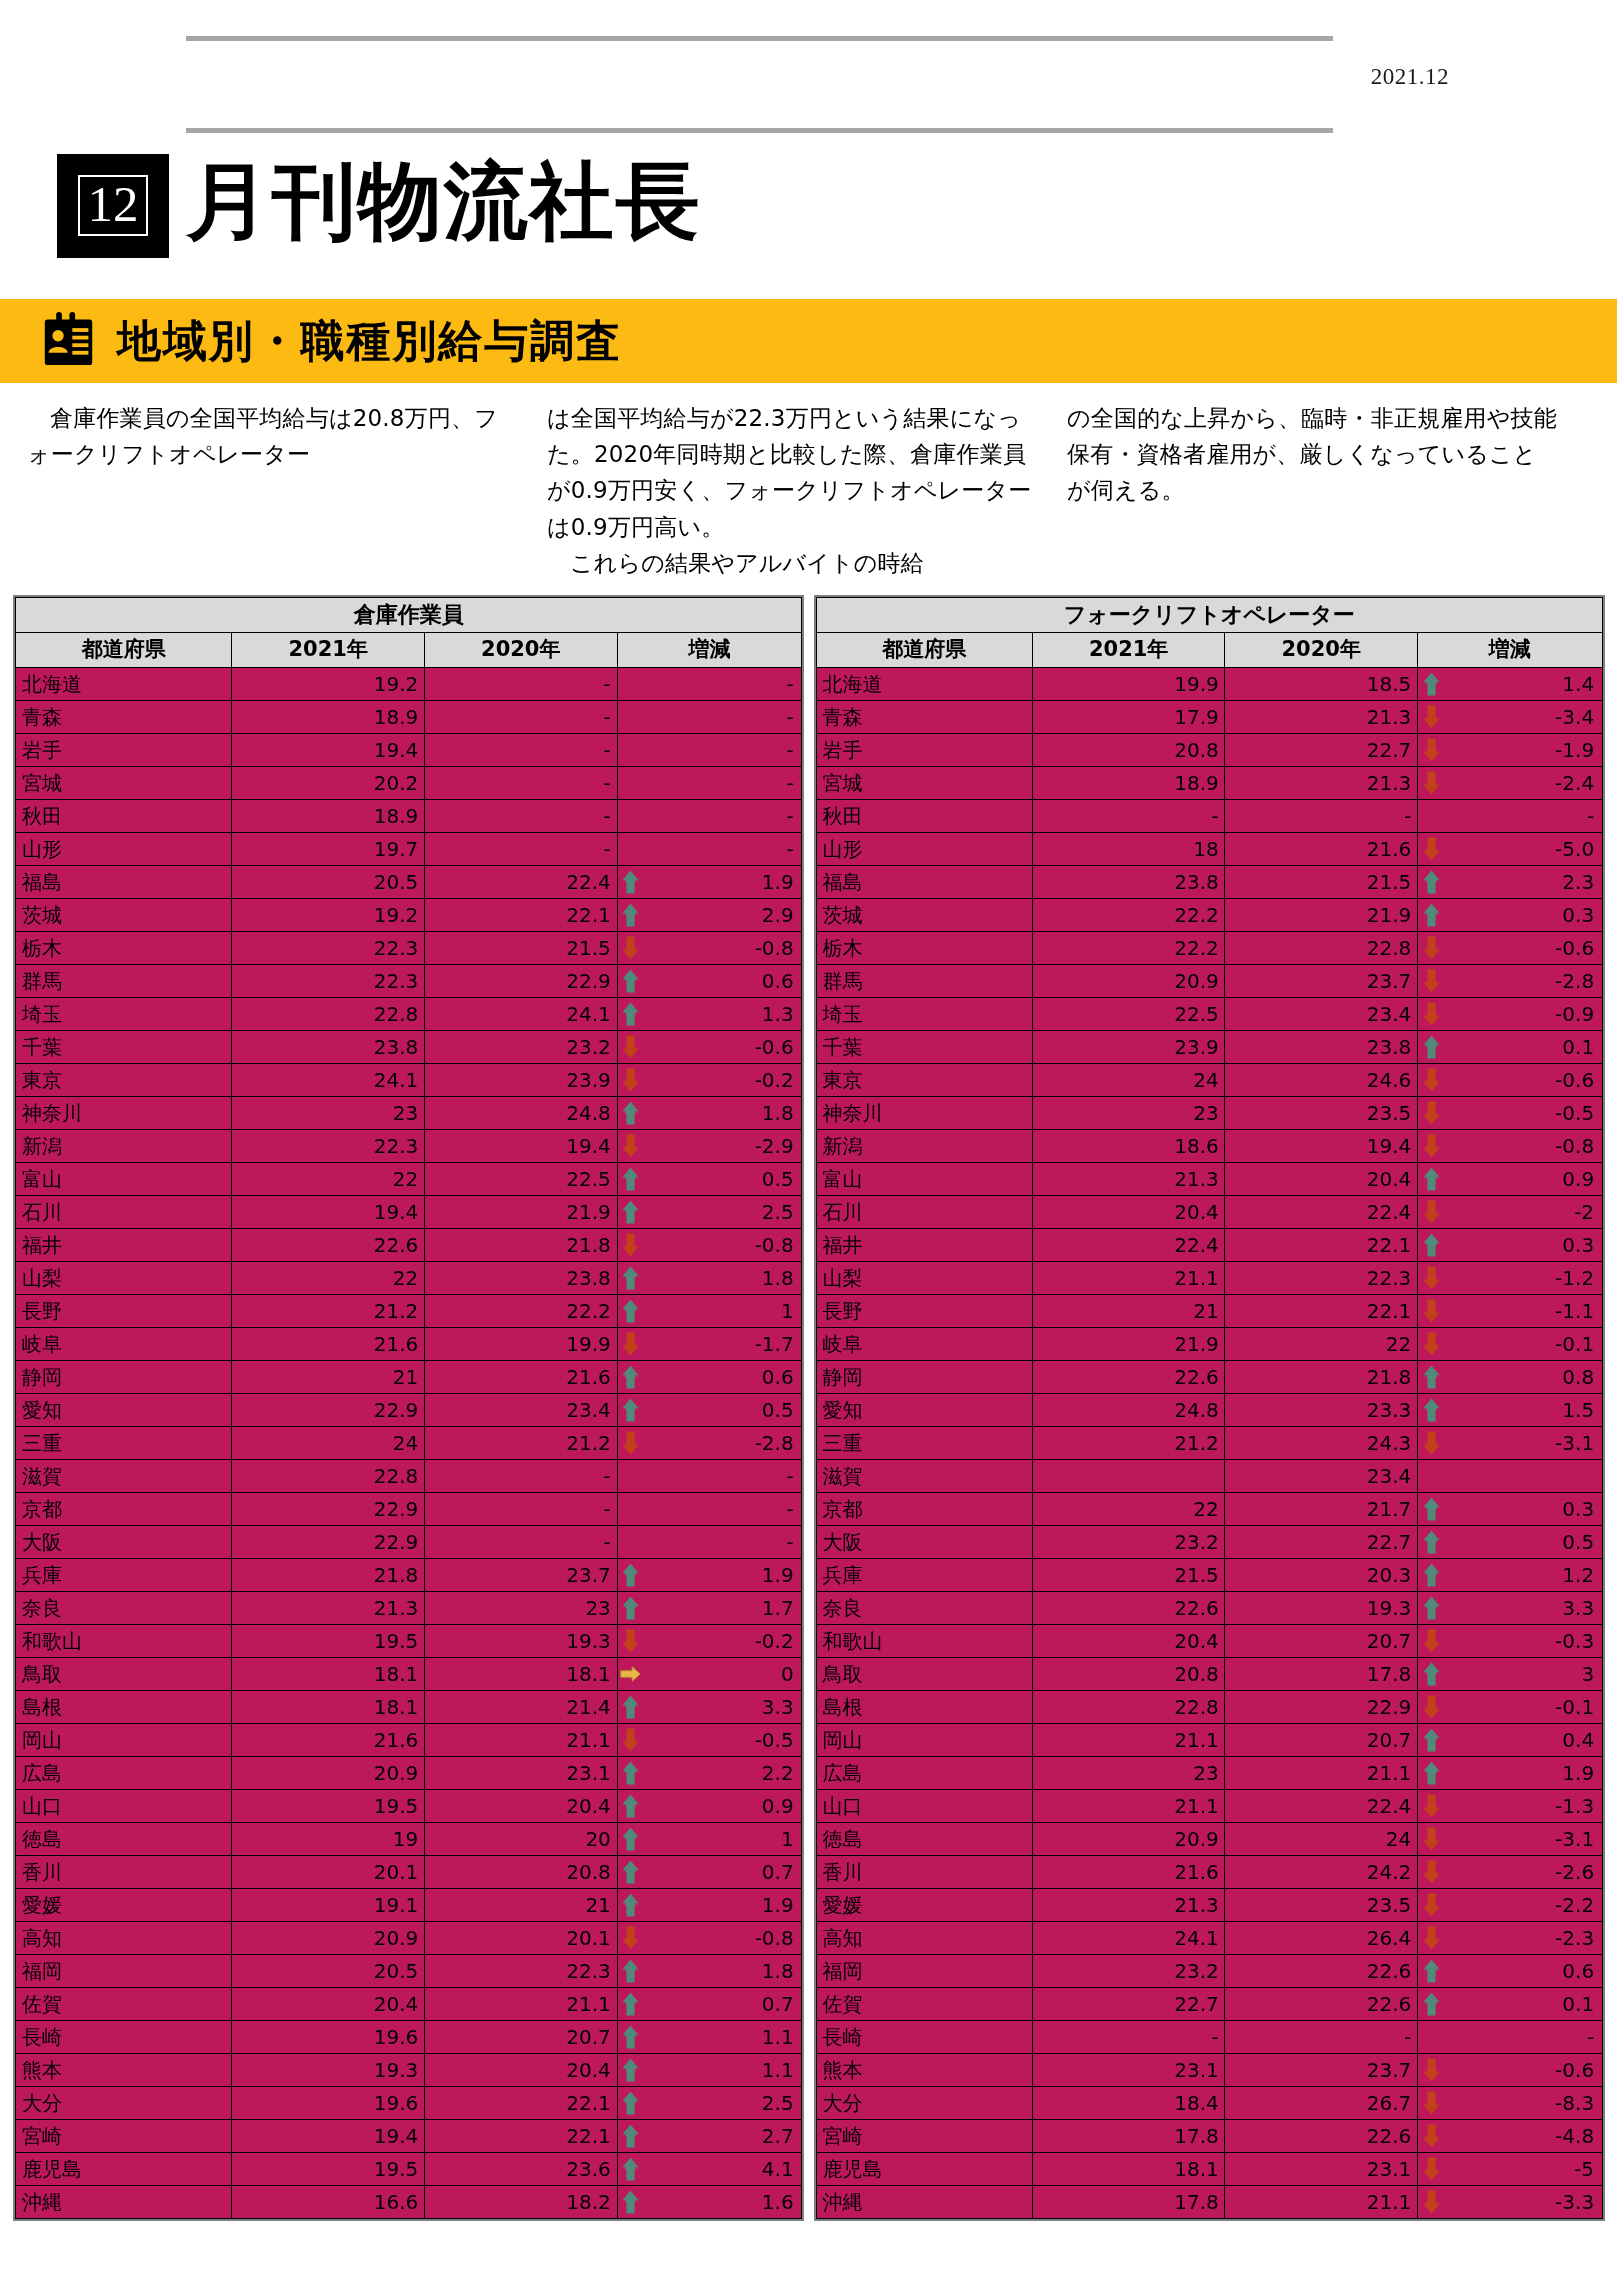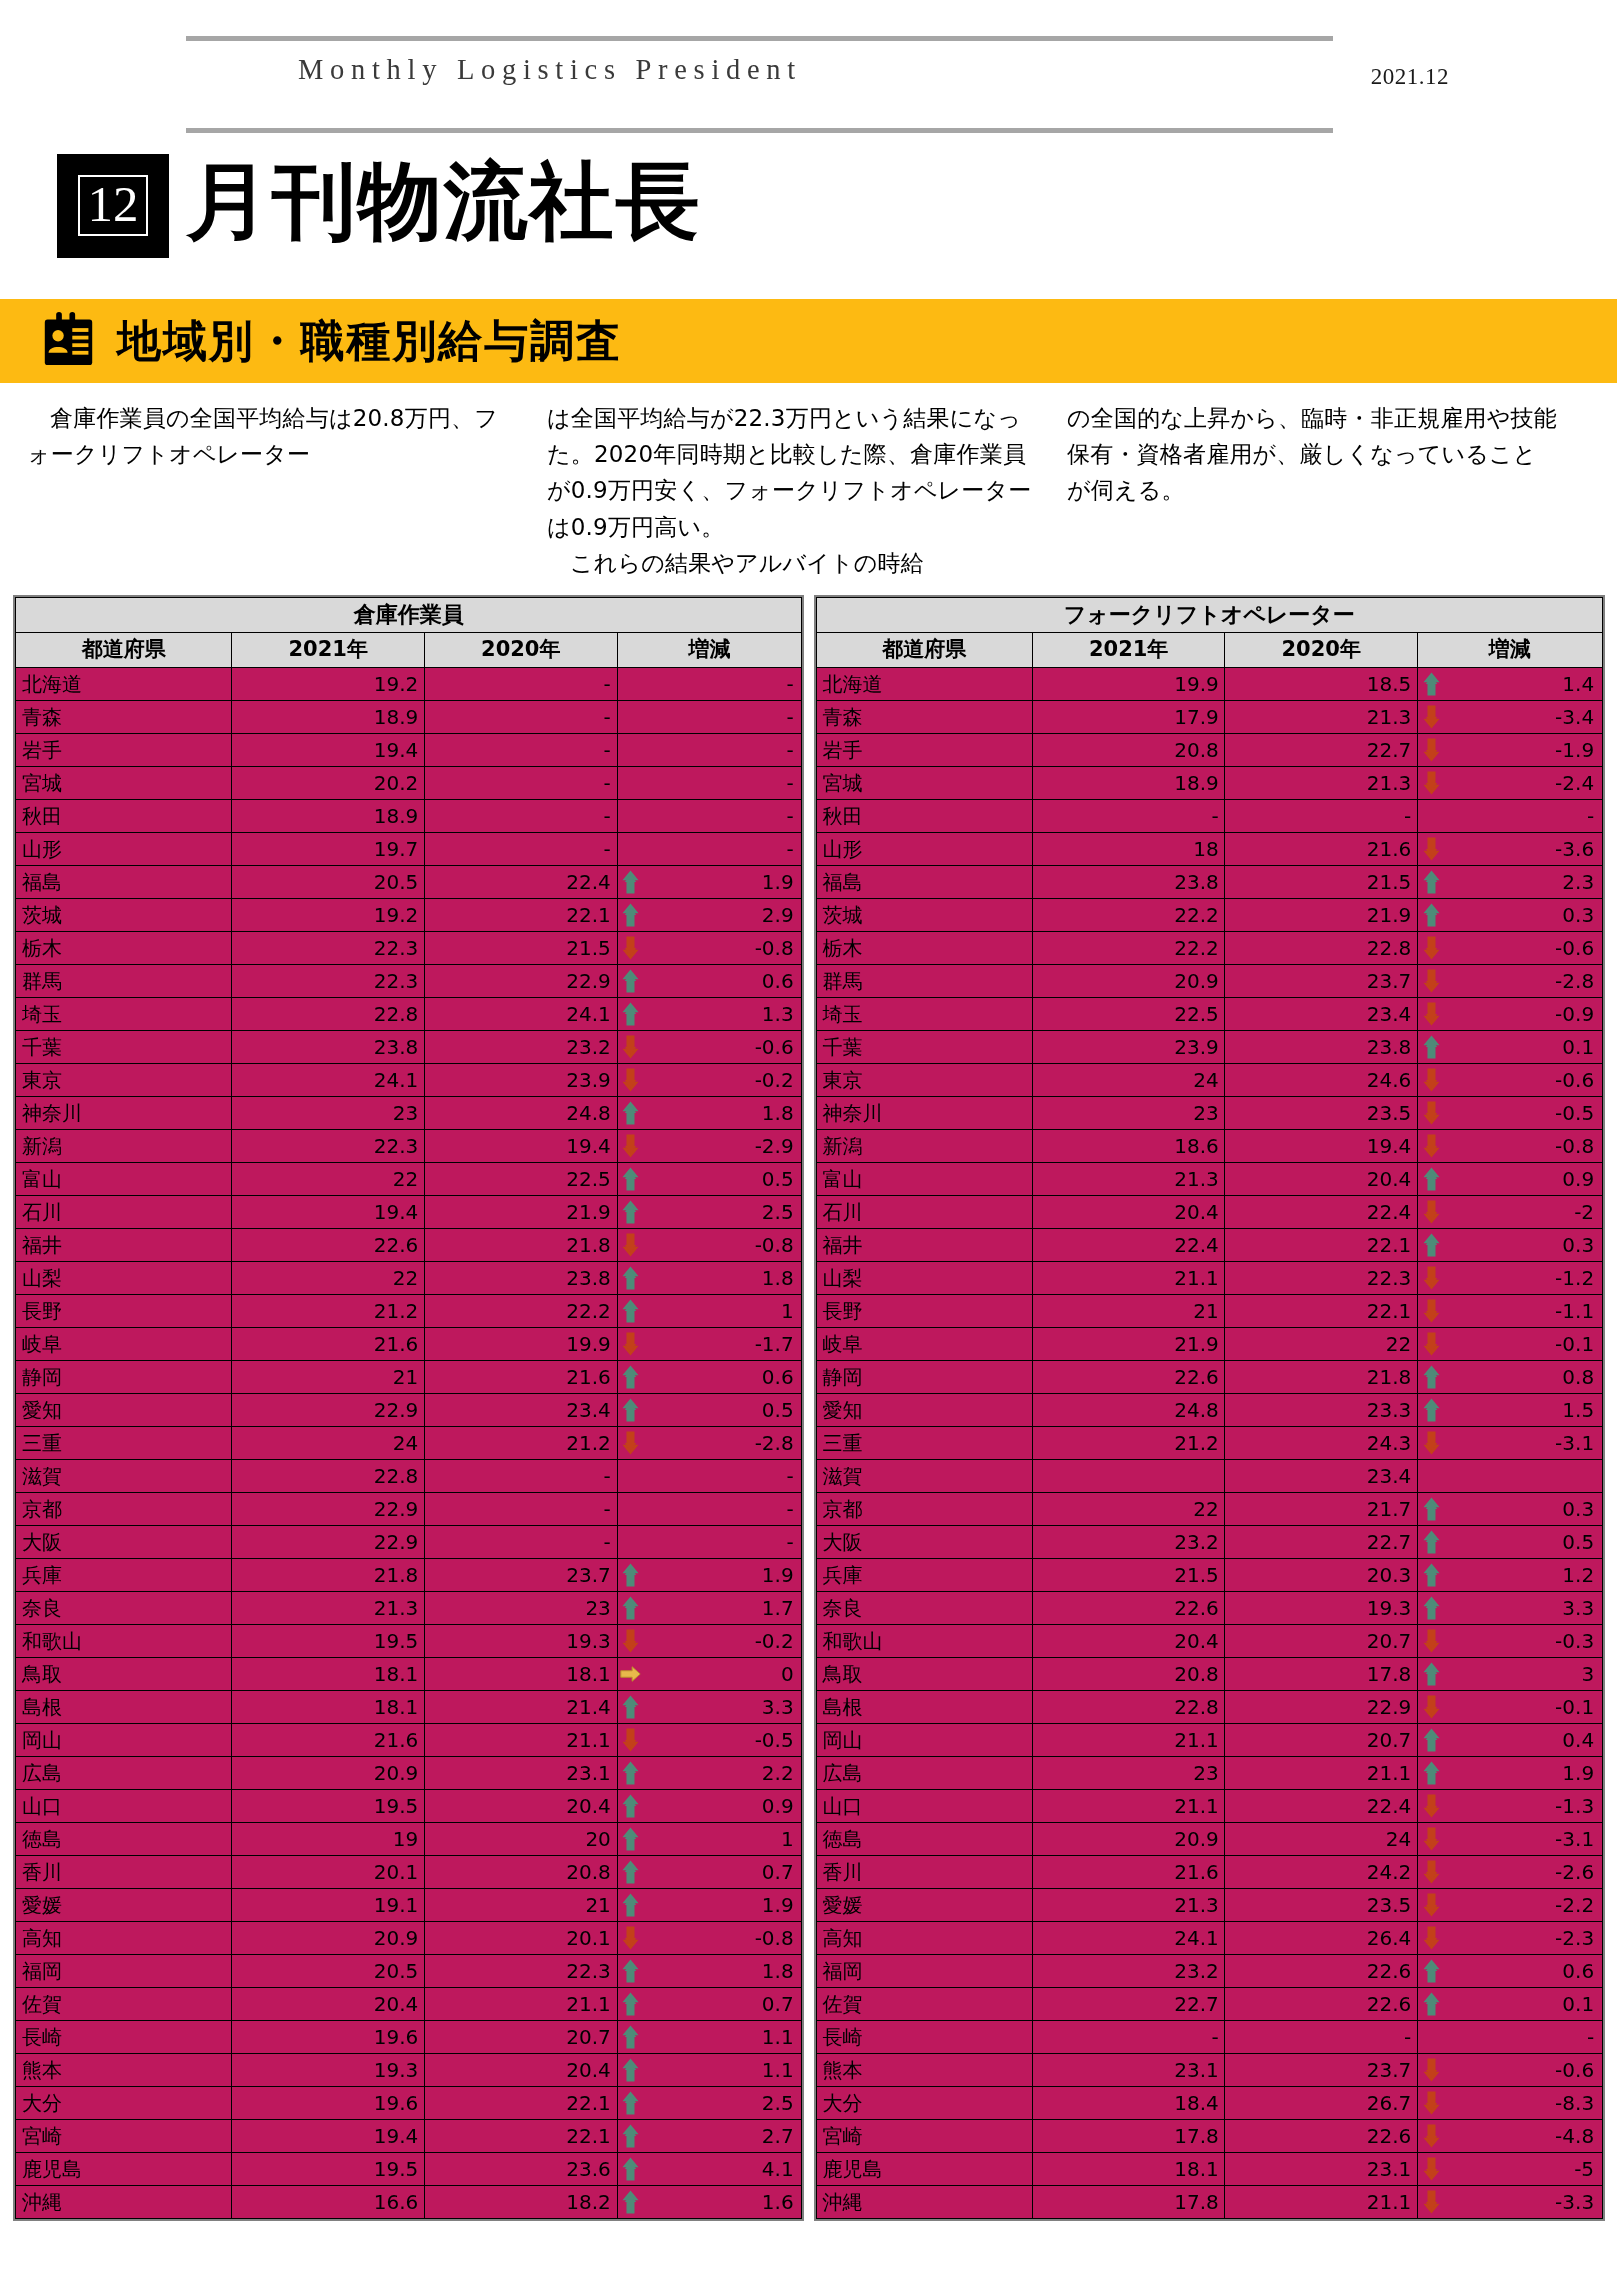--- a/index.html
+++ b/index.html
@@ -223,21 +223,20 @@
 </head>
 <body>
 
 <div class="masthead">
 
   <div class="mast-rule-wrap">
     <div class="mast-rule"></div>
   </div>
 
   <div class="mast-mid">
-    <div class="mast-en">Monthly Logistics President</div>
     <div class="mast-date">2021.12</div>
   </div>
 
   <div class="mast-rule-wrap">
     <div class="mast-rule"></div>
   </div>
 
   <div class="title-row">
     <div class="month-badge">
       <span>12</span>
@@ -760,21 +759,21 @@
             <td class="num">-</td>
             <td class="chg"><span>-</span></td>
           </tr>
           <tr>
             <td class="pref">山形</td>
             <td class="num">18</td>
             <td class="num">21.6</td>
             <td class="chg"><svg class="arrow" viewBox="0 0 22 28">
                 <path d="M11 27 L20 16 L15.5 16 L15.5 1 L6.5 1 L6.5 16 L2 16 Z" fill="#C3401A"></path>
                 <path d="M11 22 L17.5 14 L4.5 14 Z" fill="#C3401A"></path>
-              </svg><span>-3.6</span></td>
+              </svg><span>-5.0</span></td>
           </tr>
           <tr>
             <td class="pref">福島</td>
             <td class="num">23.8</td>
             <td class="num">21.5</td>
             <td class="chg"><svg class="arrow" viewBox="0 0 22 28">
                 <path d="M11 1 L20 12 L15.5 12 L15.5 27 L6.5 27 L6.5 12 L2 12 Z" fill="#4E8B78"></path>
                 <path d="M11 6 L17.5 14 L4.5 14 Z" fill="#4E8B78"></path>
               </svg><span>2.3</span></td>
           </tr>

